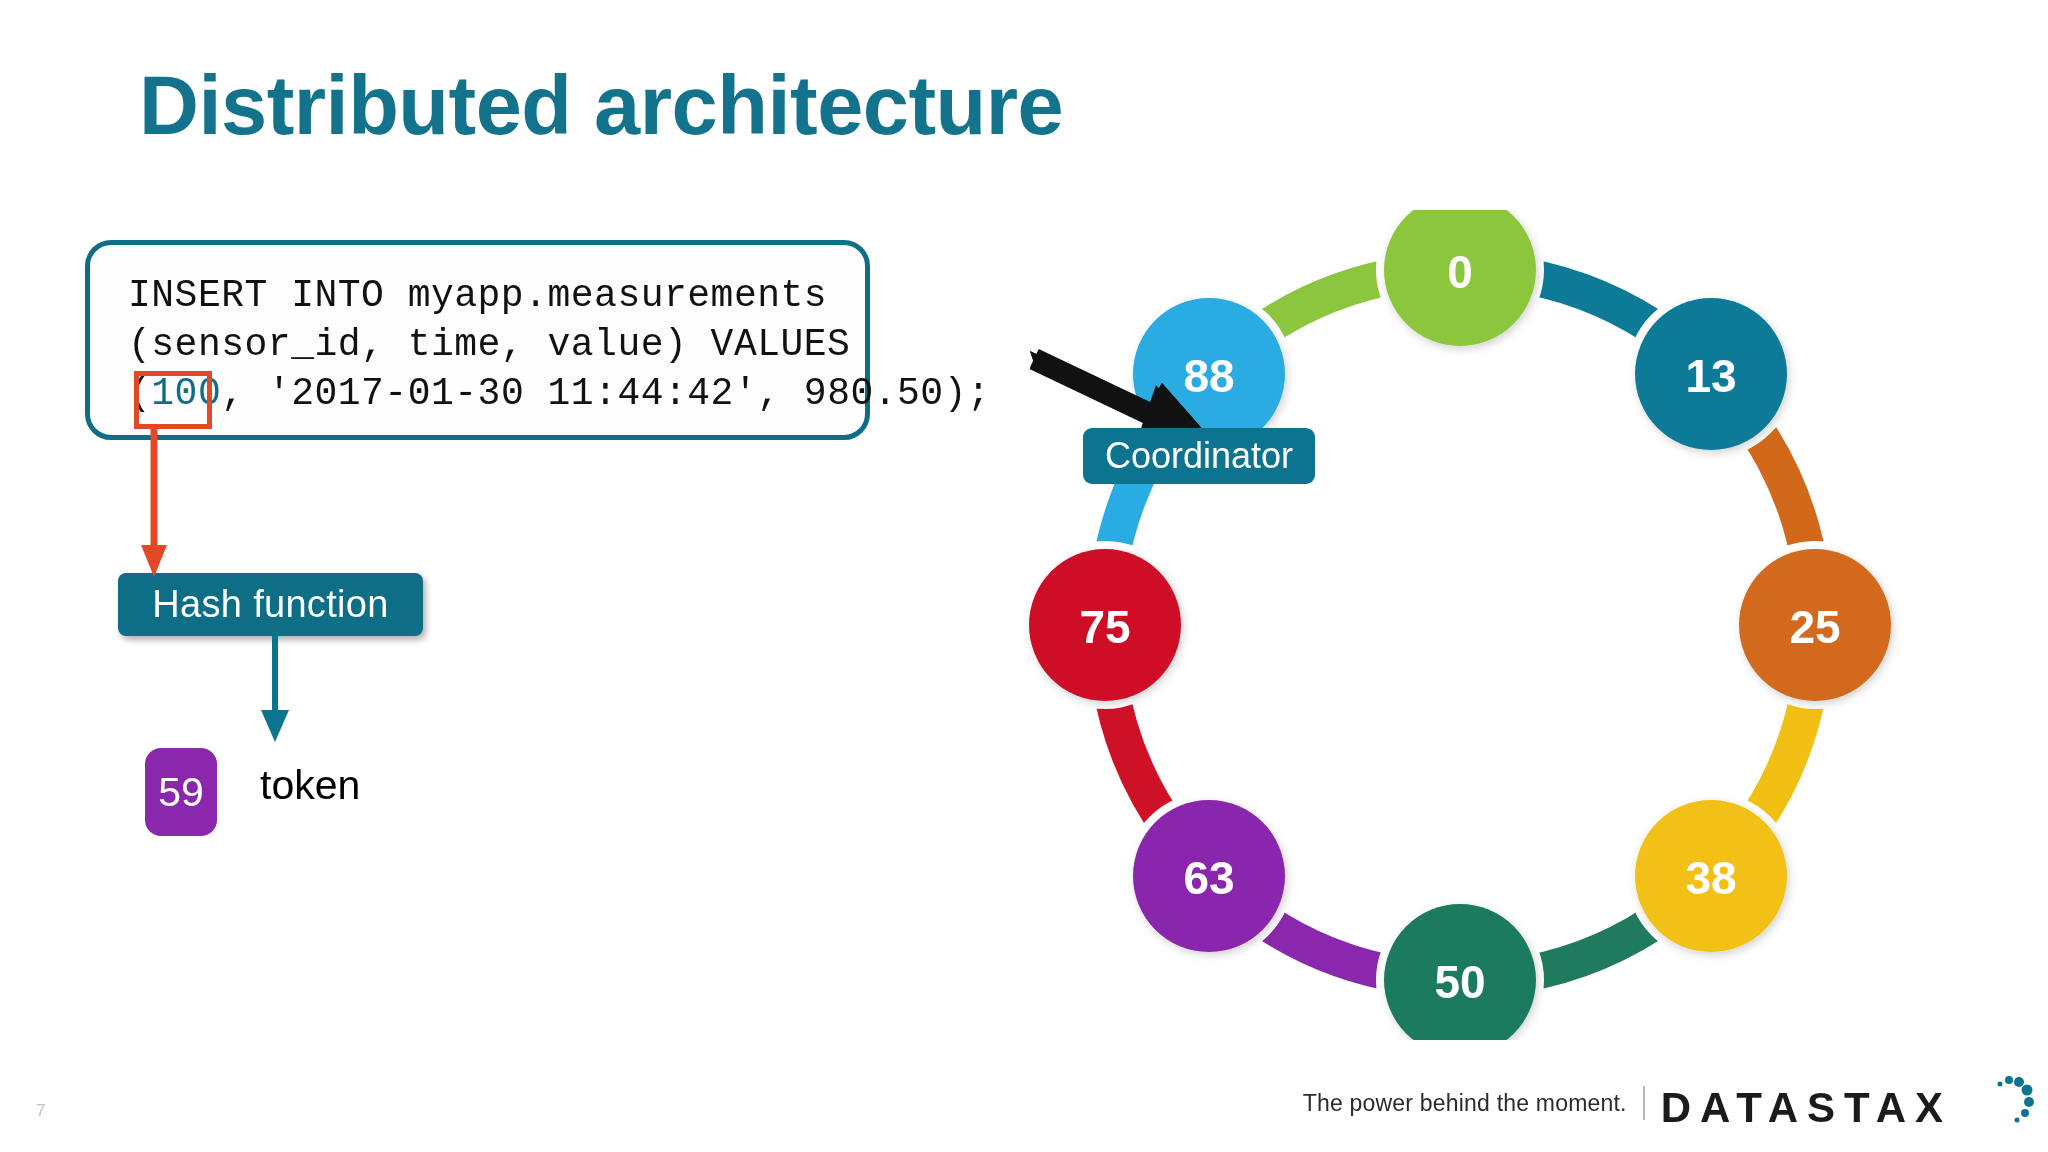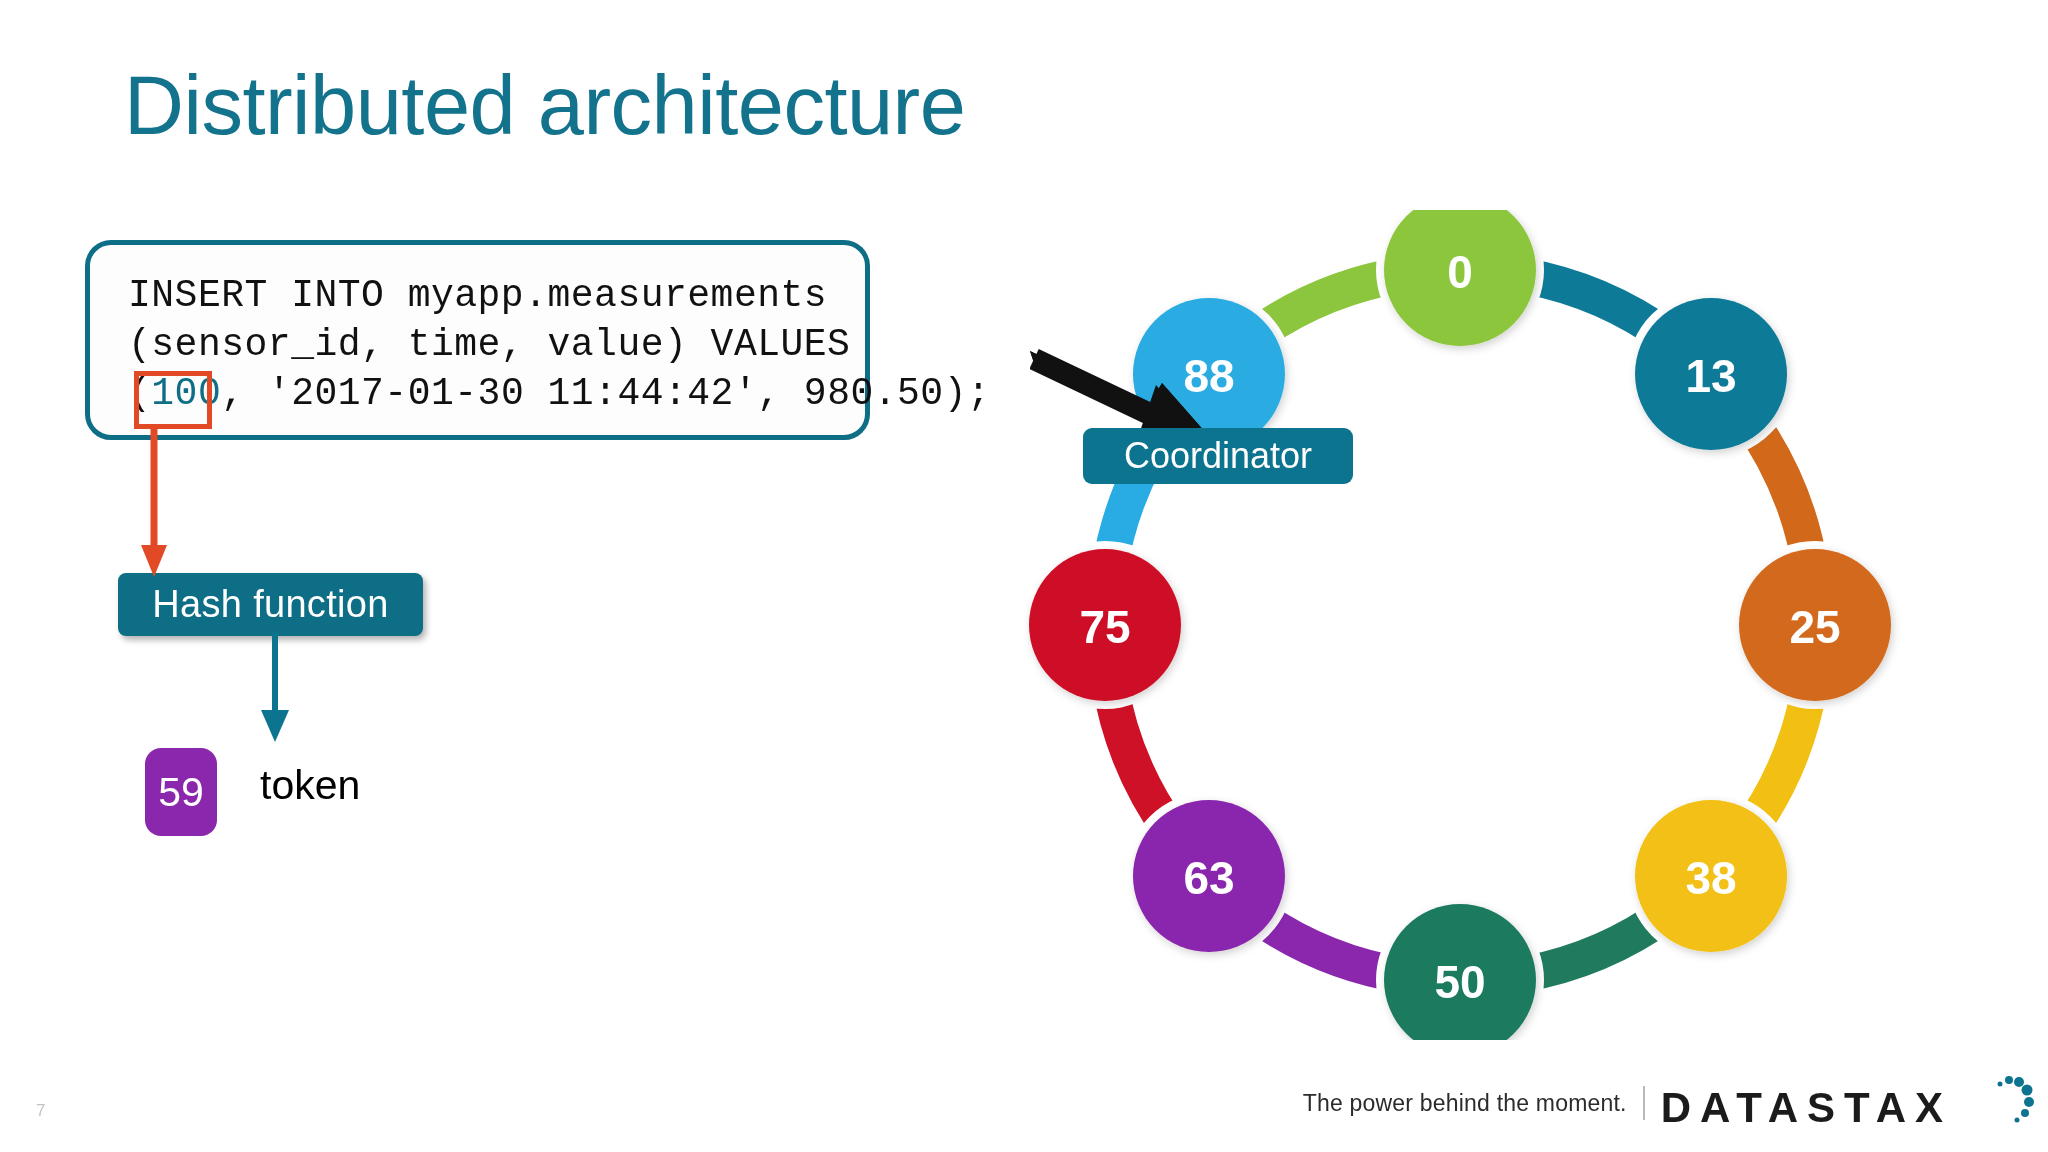--- a/index.html
+++ b/index.html
@@ -15,24 +15,24 @@
     position: relative;
     width: 2048px;
     height: 1152px;
     background: #ffffff;
     overflow: hidden;
   }
 
   
   .slide-title {
     position: absolute;
-    left: 124px;
+    left: 139px;
     top: 62px;
     font-size: 83px;
-    font-weight: 400;
+    font-weight: 700;
     color: #13738c;
     letter-spacing: -0.5px;
     line-height: 1.05;
     white-space: nowrap;
   }
 
   
   .code-box {
     position: absolute;
     left: 85px;
@@ -159,21 +159,21 @@
     width: 200px;
     height: 105px;
     z-index: 6;
   }
 
   
   .coordinator-label {
     position: absolute;
     left: 1083px;
     top: 428px;
-    width: 270px;
+    width: 232px;
     height: 56px;
     background: #0d7490;
     border-radius: 9px;
     display: flex;
     align-items: center;
     justify-content: center;
     z-index: 7;
   }
   .coordinator-label span {
     color: #ffffff;

